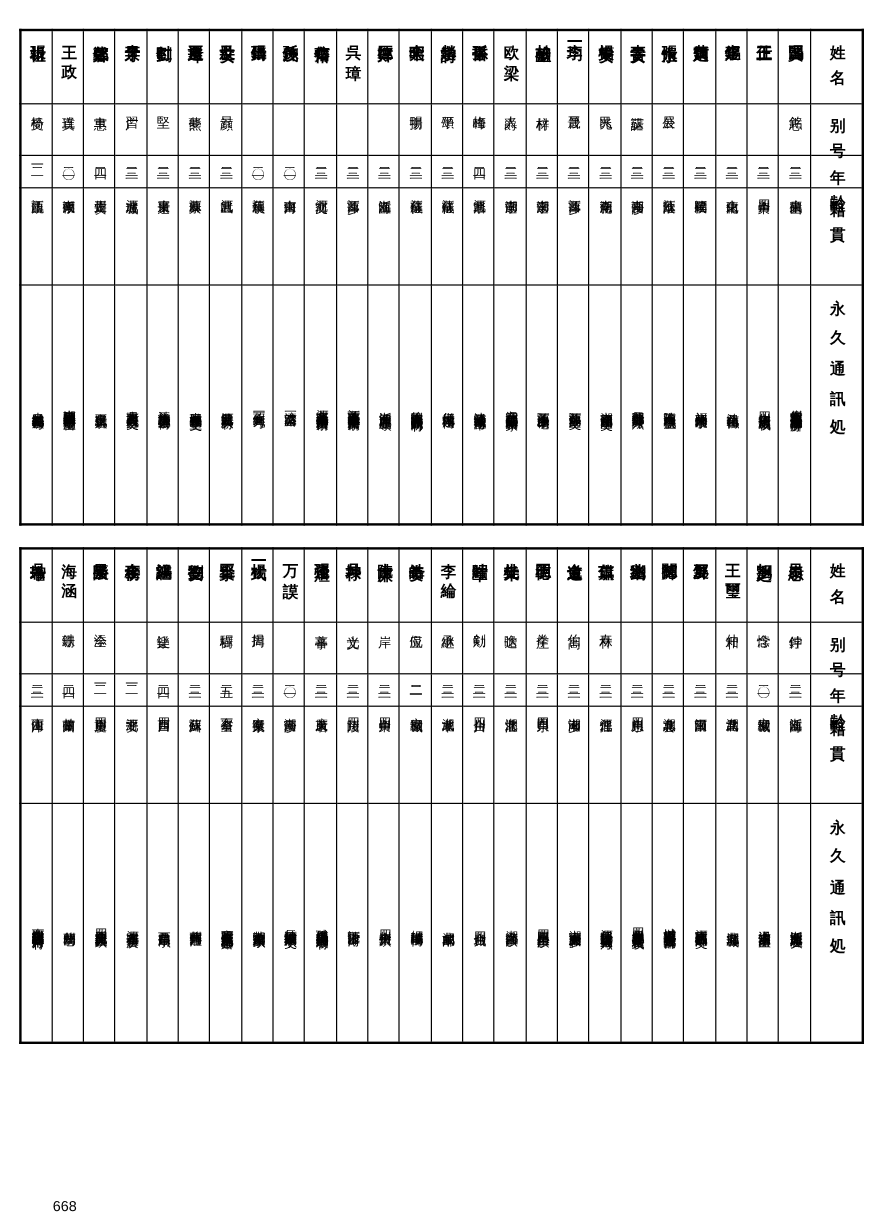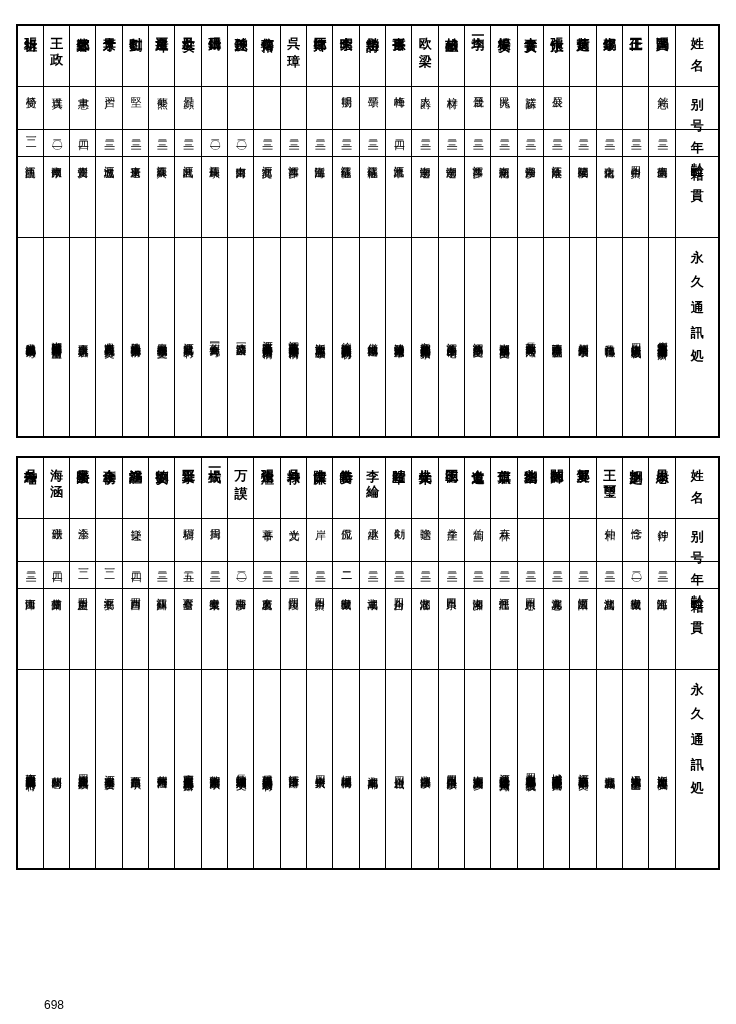--- a/index.html
+++ b/index.html
@@ -887,14 +887,14 @@
           <td class="r-addr">
             <div class="vt-wrap">浙江海門北岸康谷坦头</div>
           </td>
           <td class="hdr hdr-addr hdrcol">
             <div class="vt">永 久 通 訊 処</div>
           </td>
         </tr>
       </tbody>
   </table>
 
-  <div class="pagenum">698</div>
+  <div class="pagenum">668</div>
 </div>
 
 </body></html>

